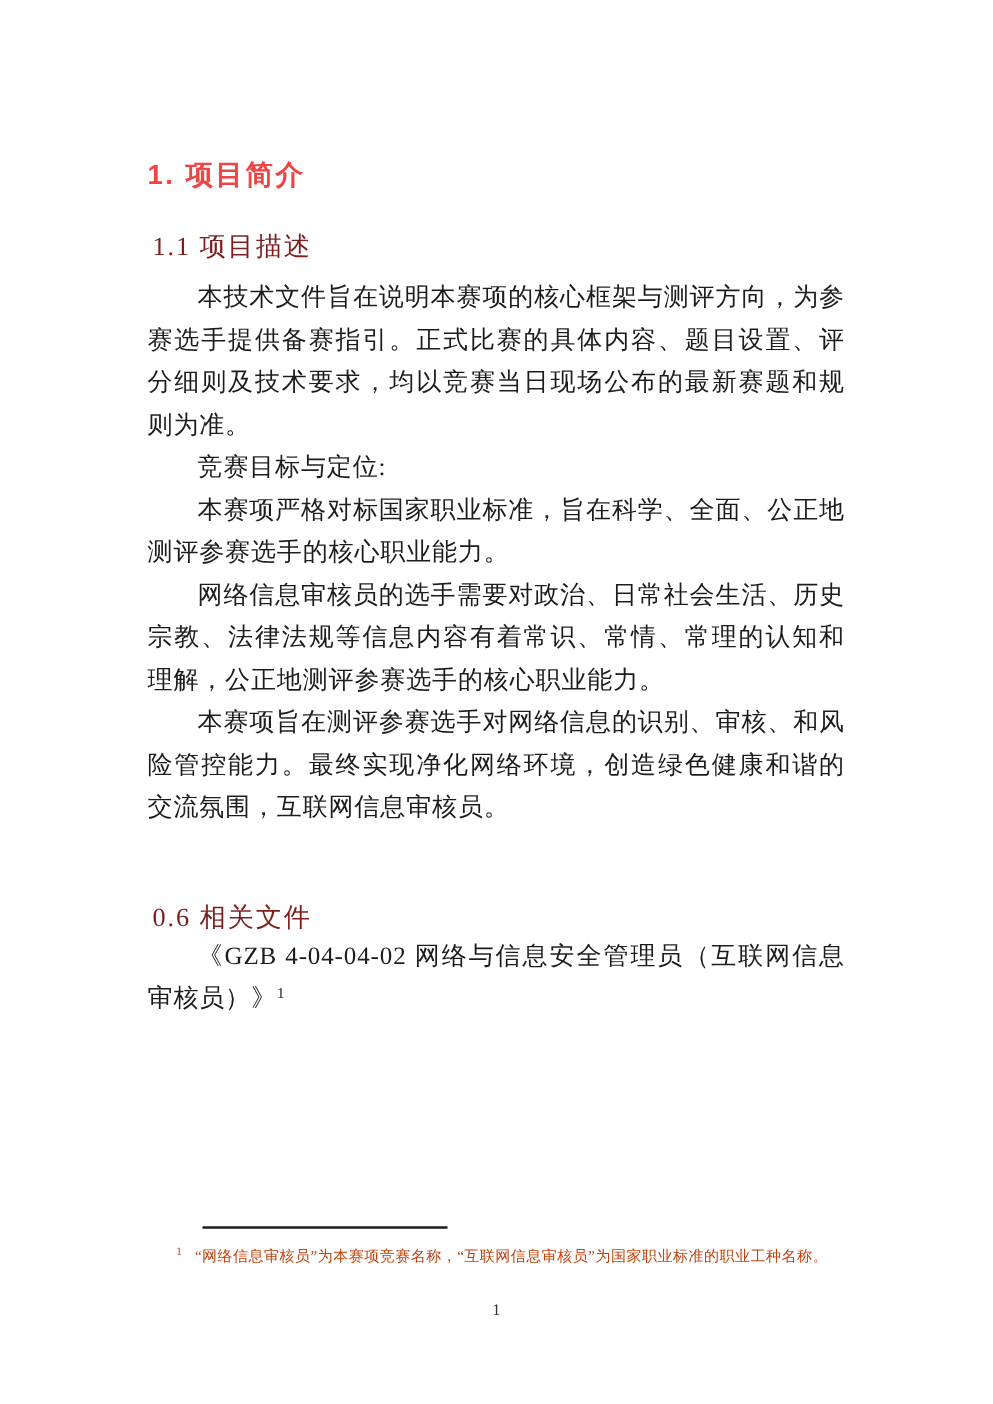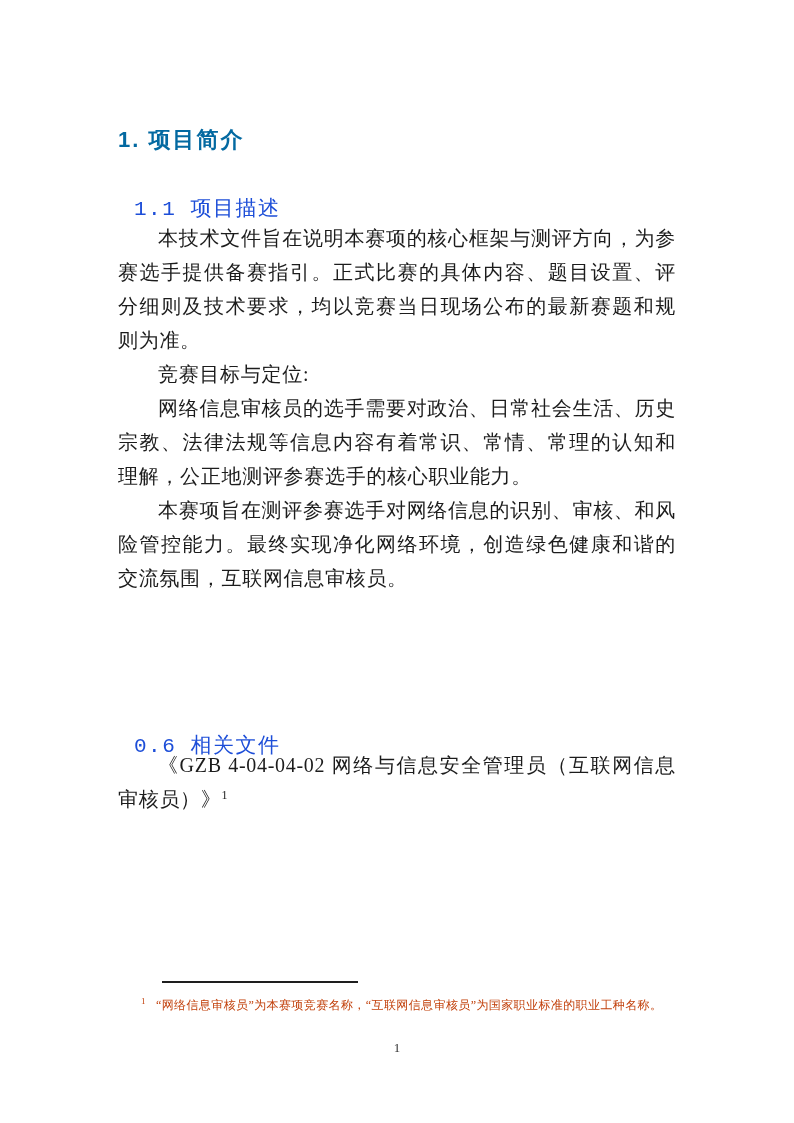--- a/index.html
+++ b/index.html
@@ -20,34 +20,33 @@
   .section-title {
     position: absolute;
     left: 118px;
     top: 127px;
     margin: 0;
     font-family: "Liberation Sans", "DejaVu Sans", sans-serif;
     font-weight: 700;
     font-size: 22px;
     line-height: 26px;
     letter-spacing: 2px;
-    color: #0369a1;
+    color: #ef4444;
     white-space: nowrap;
   }
   .subsection-title {
     position: absolute;
     left: 118px;
-    margin: 16px;
+    margin: 4px;
     font-weight: 400;
     font-size: 21px;
     line-height: 27px;
     letter-spacing: 1.5px;
-    color: #1d4ed8;
+    color: #7f1d1d;
     white-space: nowrap;
-    font-family: Liberation Mono, monospace;
   }
   #sub-1 { top: 180px; }
   #sub-2 { top: 717px; }
   .body-block {
     position: absolute;
     left: 118px;
     width: 558px;
     font-size: 20px;
     line-height: 34px;
     letter-spacing: 0.7px;
@@ -111,20 +110,21 @@
 
 <div class="page">
 
   <h1 class="section-title">1. 项目简介</h1>
 
   <h2 class="subsection-title" id="sub-1">1.1 项目描述</h2>
 
   <div class="body-block" id="body-1">
     <p>本技术文件旨在说明本赛项的核心框架与测评方向，为参赛选手提供备赛指引。正式比赛的具体内容、题目设置、评分细则及技术要求，均以竞赛当日现场公布的最新赛题和规则为准。</p>
     <p>竞赛目标与定位:</p>
+    <p>本赛项严格对标国家职业标准，旨在科学、全面、公正地测评参赛选手的核心职业能力。</p>
     <p>网络信息审核员的选手需要对政治、日常社会生活、历史宗教、法律法规等信息内容有着常识、常情、常理的认知和理解，公正地测评参赛选手的核心职业能力。</p>
     <p>本赛项旨在测评参赛选手对网络信息的识别、审核、和风险管控能力。最终实现净化网络环境，创造绿色健康和谐的交流氛围，互联网信息审核员。</p>
   </div>
 
   <h2 class="subsection-title" id="sub-2">0.6 相关文件</h2>
 
   <div class="body-block" id="body-2">
     <p><span>《GZB 4-04-04-02  网络与信息安全管理员（互联网信息审核员）》</span><sup class="footnote-ref">1</sup></p>
   </div>
 

